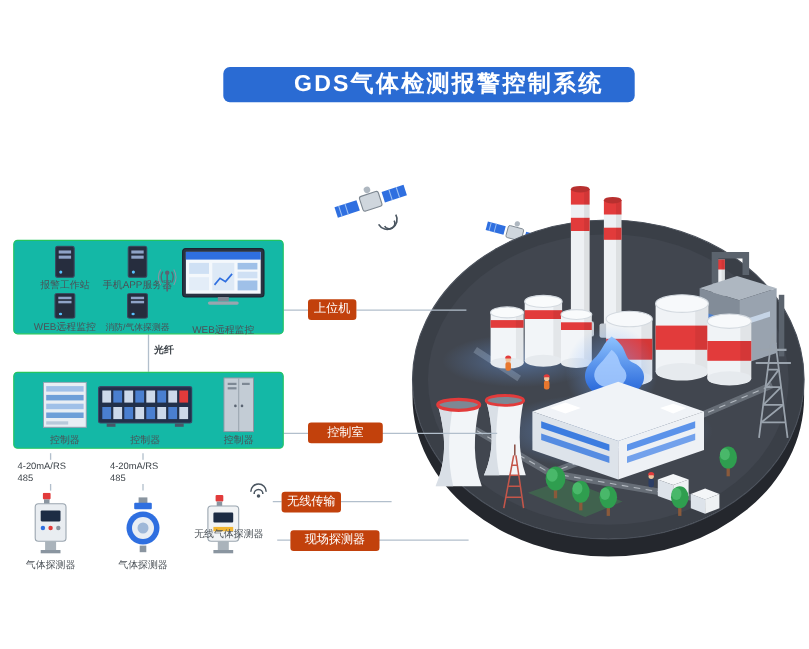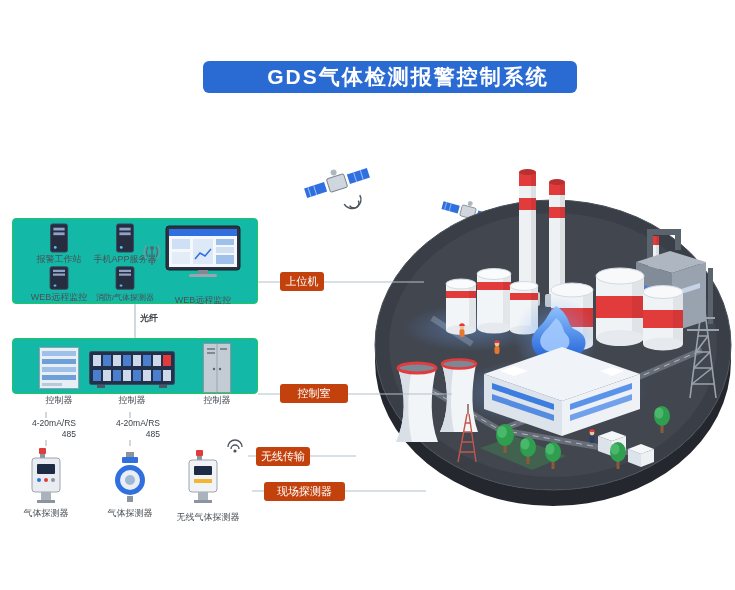--- a/index.html
+++ b/index.html
@@ -6,30 +6,30 @@
   body { background:#ffffff; font-family:"Liberation Sans","DejaVu Sans",sans-serif; }
   .canvas { position:relative; width:735px; height:590px; background:#ffffff; overflow:hidden; }
   .title {
     position:absolute; left:203px; top:61px; width:374px; height:32px;
     background:#2a6bd3; color:#ffffff; font-size:21px; font-weight:bold;
     letter-spacing:2px; text-align:center; line-height:32px; border-radius:6px;padding-left:36px;
   }
   .overlay { position:absolute; left:0; top:0; }
   .panel { position:absolute; background:#14b8a6; border:1px solid #22c55e; border-radius:4px; }
   .box1 { left:12px; top:218px; width:246px; height:86px; }
-  .box2 { left:12px; top:338px; width:246px; height:56px;text-decoration:underline; }
+  .box2 { left:12px; top:338px; width:246px; height:70px;text-decoration:underline; }
   .icon { position:absolute; }
   .lbl { position:absolute; font-size:9px; color:#4b5157; text-align:center; line-height:11px; }
   .lbl-sm { font-size:8px; }
   .badge {
     position:absolute; background:#c2410c; color:#ffffff; font-size:11px;
     text-align:center; border-radius:3px; height:19px; line-height:19px;
   }
   .fiber-lbl { position:absolute; left:140px; top:312px; font-size:9px; color:#3c4248;font-weight:bold; }
-  .bus-lbl { position:absolute; font-size:8.5px; color:#3c4248; text-align:right; background:#ffffff; line-height:11px; }
+  .bus-lbl { position:absolute; font-size:8.5px; color:#3c4248; text-align:left; background:#ffffff; line-height:11px; }
 </style>
 </head>
 <body>
 
 <div class="canvas">
 
   <svg class="overlay" width="735" height="590" viewBox="0 0 735 590">
     <defs>
       <radialGradient id="glow" cx="50%" cy="50%" r="50%">
         <stop offset="0%" stop-color="#6ea8ff" stop-opacity="0.55"></stop>
@@ -414,20 +414,20 @@
     <rect x="12" y="44" width="10" height="8" fill="#aab3bb"></rect>
     <rect x="8" y="52" width="18" height="3" fill="#8a95a0"></rect>
   </svg>
   <svg class="icon" style="left:224px;top:438px" width="22" height="18" viewBox="0 0 22 18">
     <path d="M 4,9 a 7,7 0 0 1 14,0" stroke="#4a5560" fill="none" stroke-width="1.4"></path>
     <path d="M 7,11 a 4,4 0 0 1 8,0" stroke="#4a5560" fill="none" stroke-width="1.4"></path>
     <circle cx="11" cy="13" r="1.6" fill="#4a5560"></circle>
   </svg>
   <div class="lbl" style="left:6px;top:508px;width:80px">气体探测器</div>
   <div class="lbl" style="left:90px;top:508px;width:80px">气体探测器</div>
-  <div class="lbl" style="left:164px;top:512px;width:88px">无线气体探测器</div>
+  <div class="lbl" style="left:164px;top:480px;width:88px">无线气体探测器</div>
 
   <div class="badge" style="left:280px;top:272px;width:44px">上位机</div>
   <div class="badge" style="left:280px;top:384px;width:68px">控制室</div>
   <div class="badge" style="left:256px;top:447px;width:54px">无线传输</div>
   <div class="badge" style="left:264px;top:482px;width:81px">现场探测器</div>
 
 </div>
 
 </body></html>

